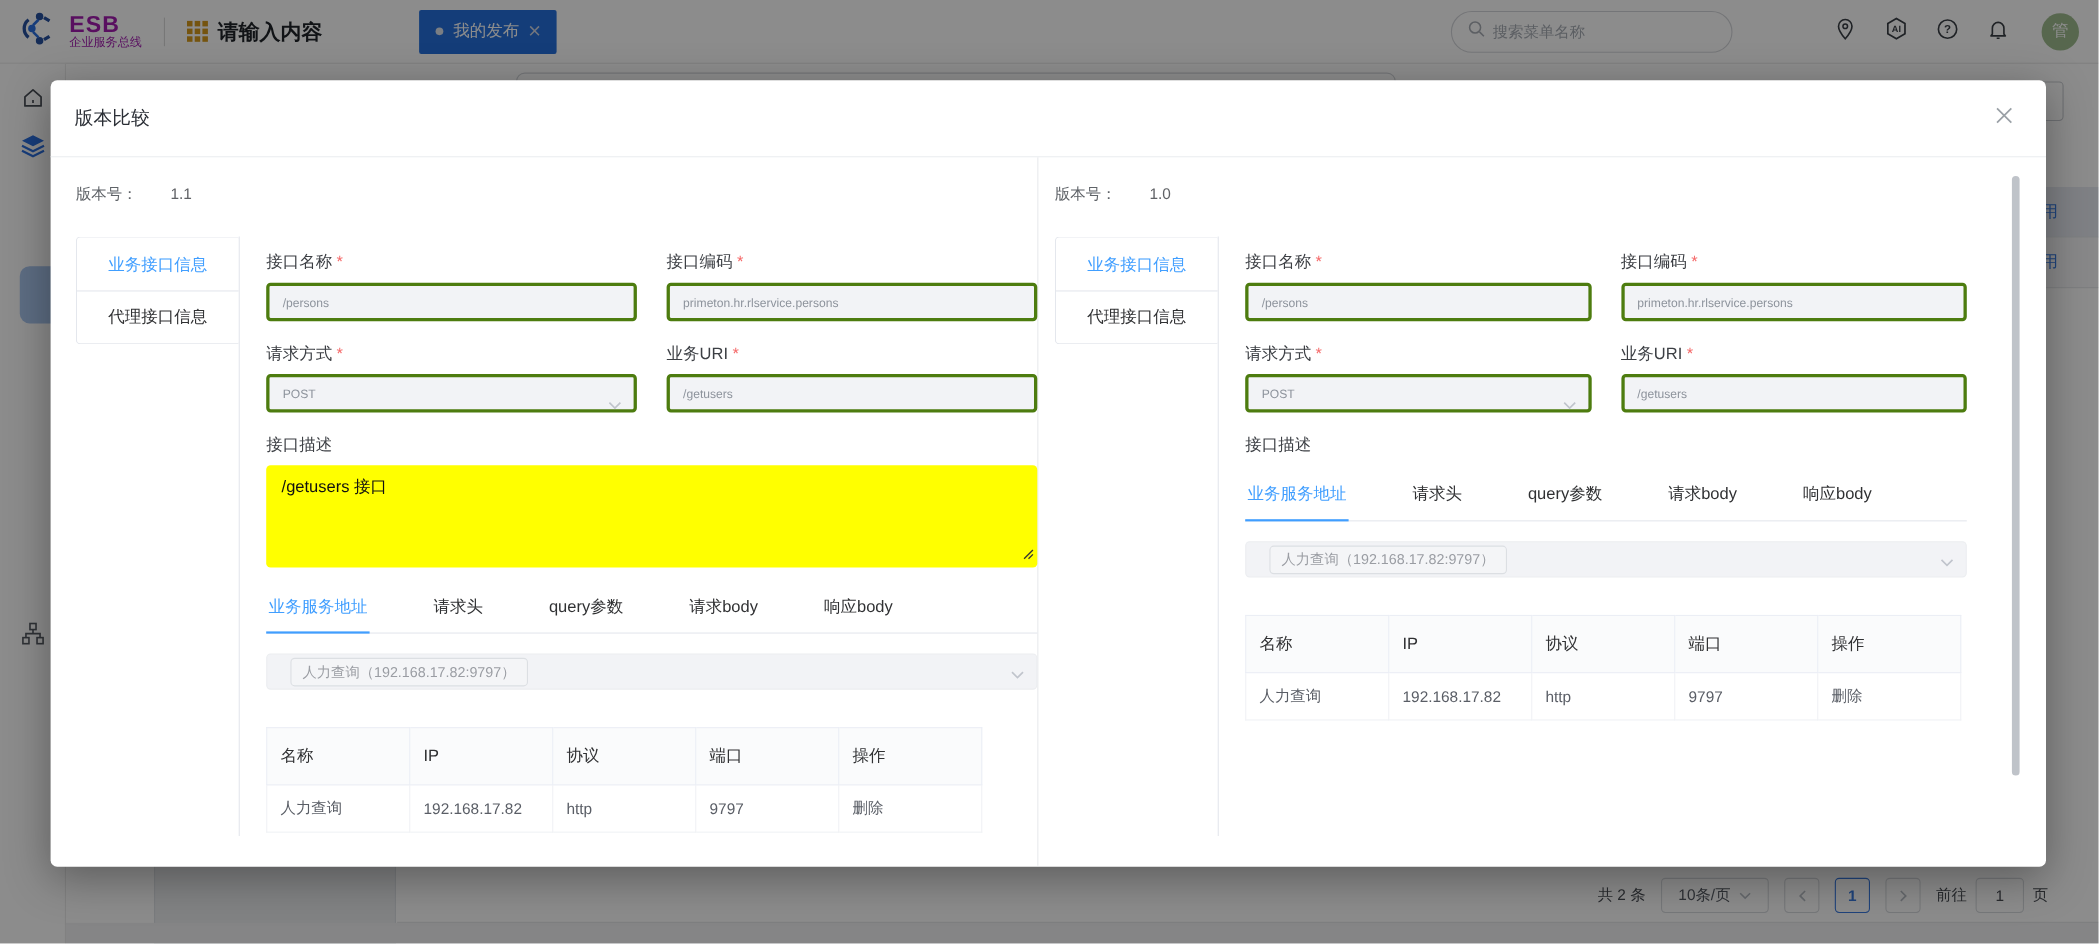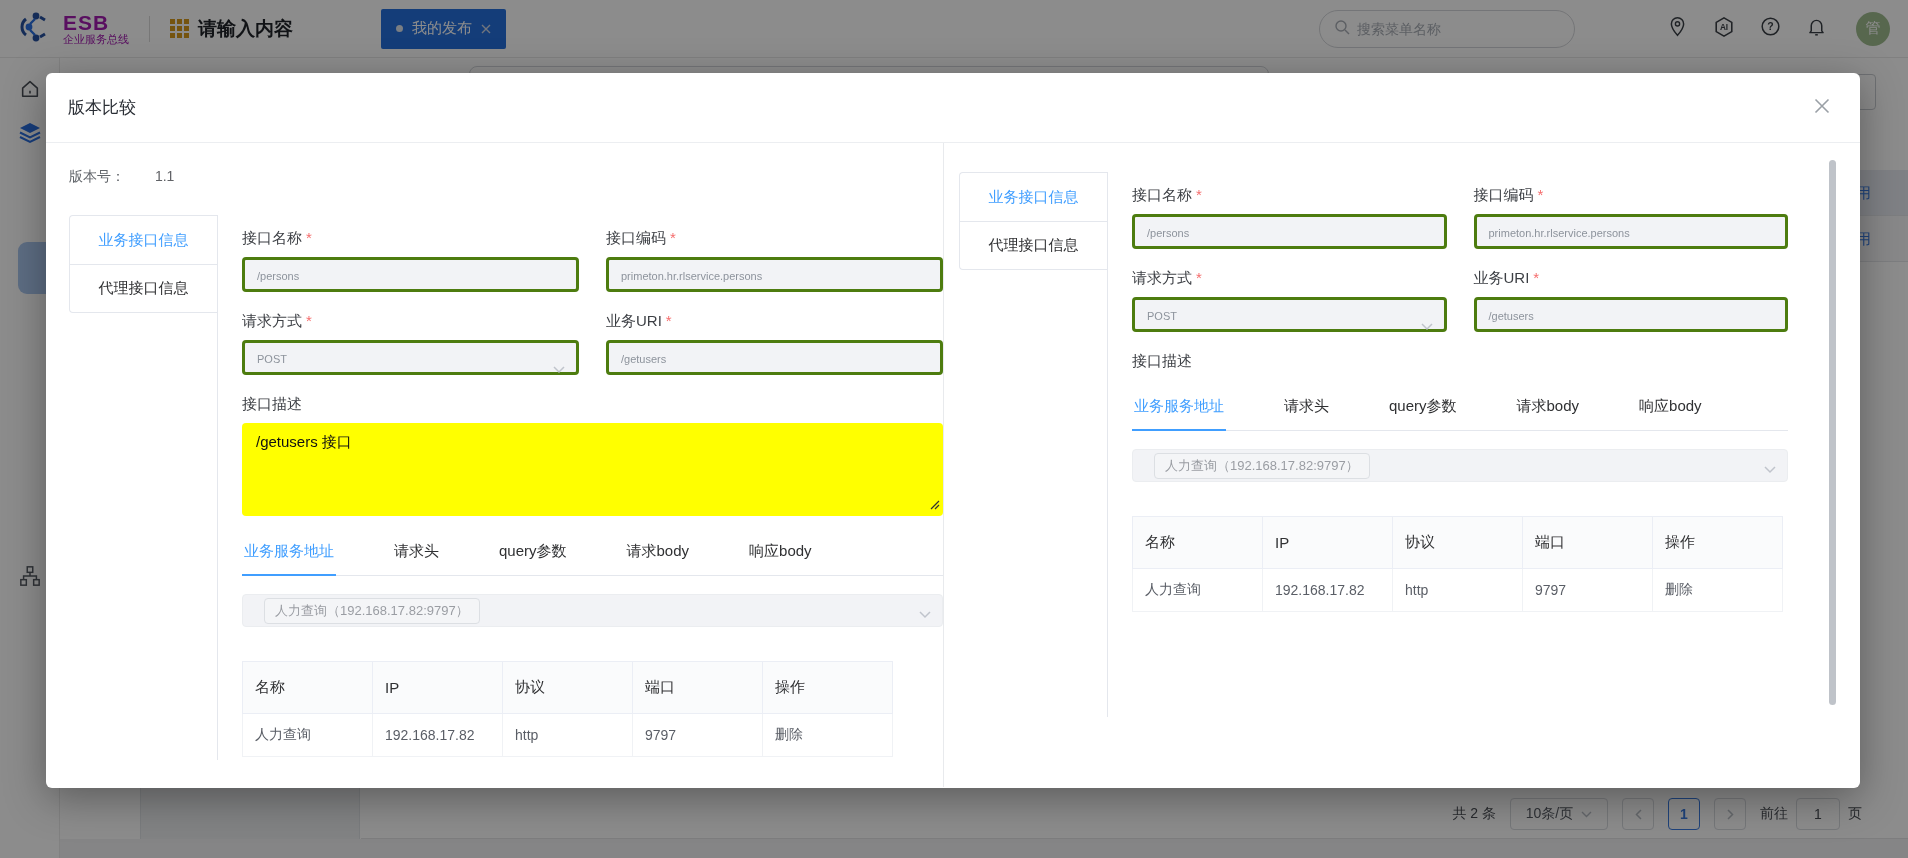--- a/index.html
+++ b/index.html
@@ -347,20 +347,24 @@
                 <td>9797</td>
                 <td class="link-disabled">删除</td>
               </tr>
                 </tbody>
             </table>
           </div>
         </div>
       </div>
 
       <div class="panel panel-right">
+        <div class="version-row">
+          <span>版本号：</span>
+          <span class="version-val">1.0</span>
+        </div>
         <div class="tabs-layout">
           <div class="side-nav">
             <div class="vtab-box">
               <div class="vtab active">业务接口信息</div>
               <div class="vtab">代理接口信息</div>
             </div>
           </div>
           <div class="form">
             <div class="fgrid">
               <div>

